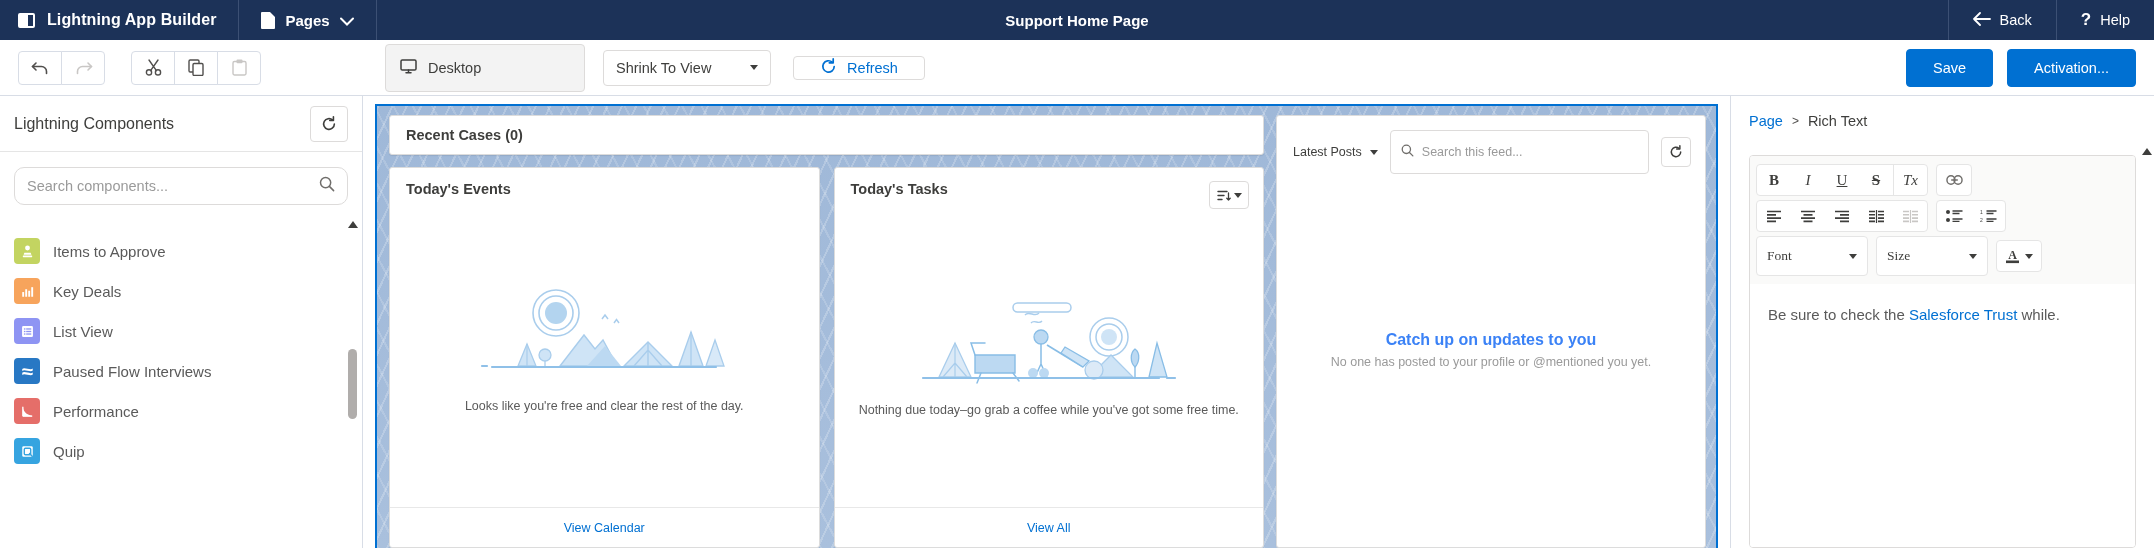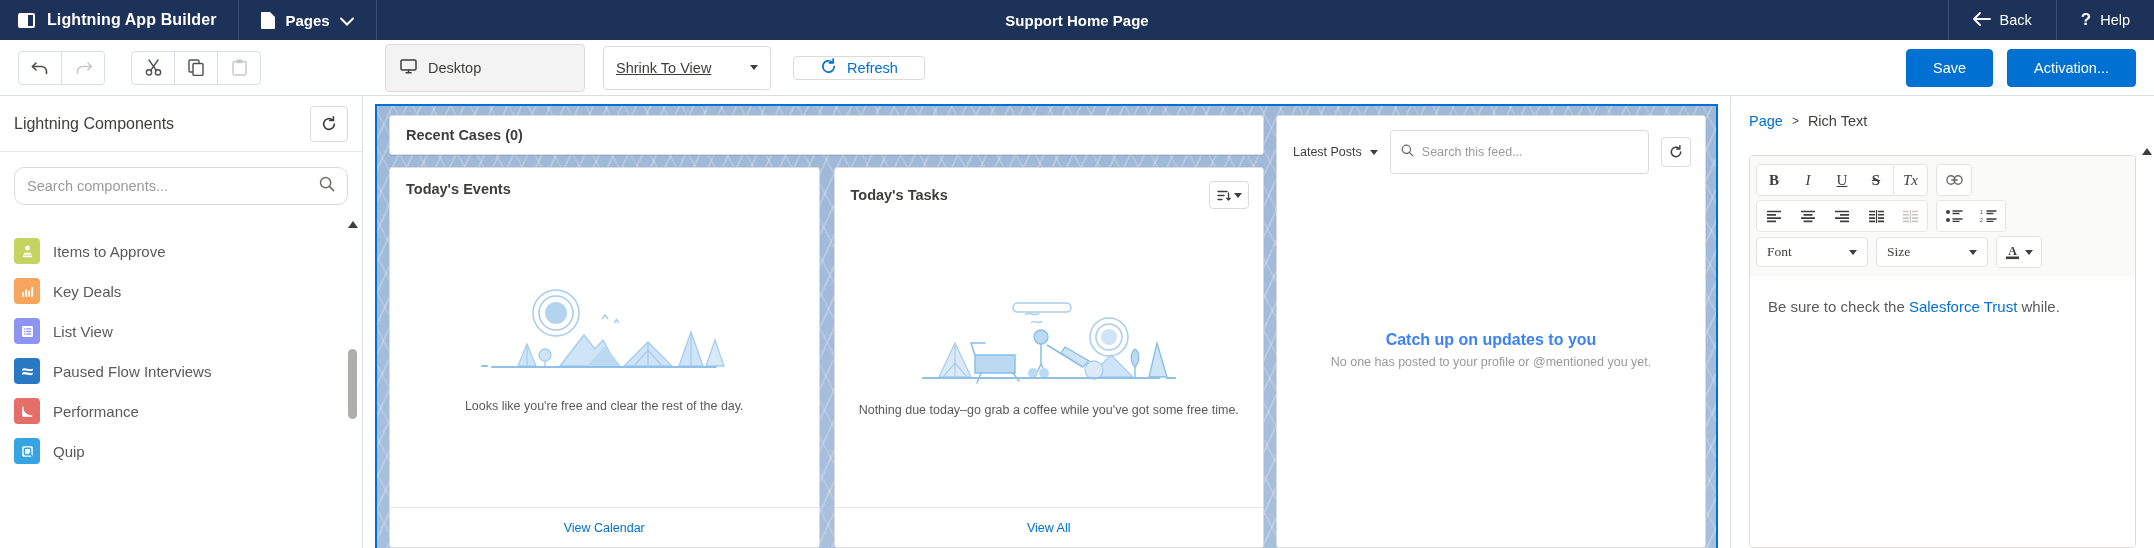--- a/index.html
+++ b/index.html
@@ -100,31 +100,30 @@
     background: #f3f3f3;
     border: 1px solid #dddbda;
     border-radius: 4px;
     display: flex; align-items: center; gap: 11px;
     padding: 0 14px;
     font-size: 14.5px; color: #3e3e3c;
     cursor: pointer;
     margin-left: 124px;
   }
   .shrink-sel {
-    width: 168px; height: 44px;
+    width: 168px; height: 36px;
     background: #fff;
     border: 1px solid #dddbda;
     border-radius: 4px;
     display: flex; align-items: center;
     padding: 0 12px;
     font-size: 14.5px; color: #3e3e3c;
     cursor: pointer;
     margin-left: 18px;
     position: relative;
-    text-decoration: underline;
   }
   .shrink-sel .caret { margin-left: auto; }
   .refresh-btn {
     height: 24px; min-width: 132px;
     background: #fff;
     border: 1px solid #dddbda;
     border-radius: 4px;
     display: flex; align-items: center; justify-content: center; gap: 10px;
     font-size: 14.5px; color: #0070d2;
     cursor: pointer;
@@ -260,21 +259,21 @@
     font-size: 14.5px; font-weight: bold; color: #3e3e3c;
     padding: 14px 16px 13px 16px;
   }
   .recent-cases { height: 40px; display: flex; align-items: center; }
   .recent-cases .card-title { padding: 0 16px; }
 
   .row2 { display: flex; gap: 14px; flex: 1; min-height: 0; }
   .panel-col { flex: 1; display: flex; flex-direction: column; min-width: 0; }
   .illus-card { flex: 1; display: flex; flex-direction: column; min-height: 0; }
   .illus-head {
-    display: flex; align-items: center;
+    display: flex; align-items: flex-start;
     padding: 13px 14px 4px 16px;
   }
   .illus-head .card-title { padding: 0; }
   .sort-btn {
     margin-left: auto;
     width: 40px; height: 28px;
     border: 1px solid #dddbda; border-radius: 4px;
     background: #fff; cursor: pointer;
     display: flex; align-items: center; justify-content: center; gap: 3px;
     color: #3e3e3c;
@@ -376,21 +375,21 @@
     min-width: 34px; height: 30px;
     display: flex; align-items: center; justify-content: center;
     cursor: pointer; color: #3e3e3c;
     font-size: 15px;
     background: transparent; border: 0;
     font-family: "Liberation Serif", serif;
   }
   .rte-btn.sep-left { border-left: 1px solid #e5e5e5; }
   .rte-btn.dim { color: #c9c7c5; }
   .rte-sel {
-    height: 30px; background: #fff;
+    height: 40px; background: #fff;
     border: 1px solid #e5e5e5; border-radius: 4px;
     display: flex; align-items: center;
     padding: 0 10px;
     font-size: 13.5px; color: #3e3e3c;
     cursor: pointer;
     font-family: "Liberation Serif", serif;
   }
   .rte-sel.font-sel { width: 112px; }
   .rte-sel.size-sel { width: 112px; }
   .rte-sel .caret { margin-left: auto; }

